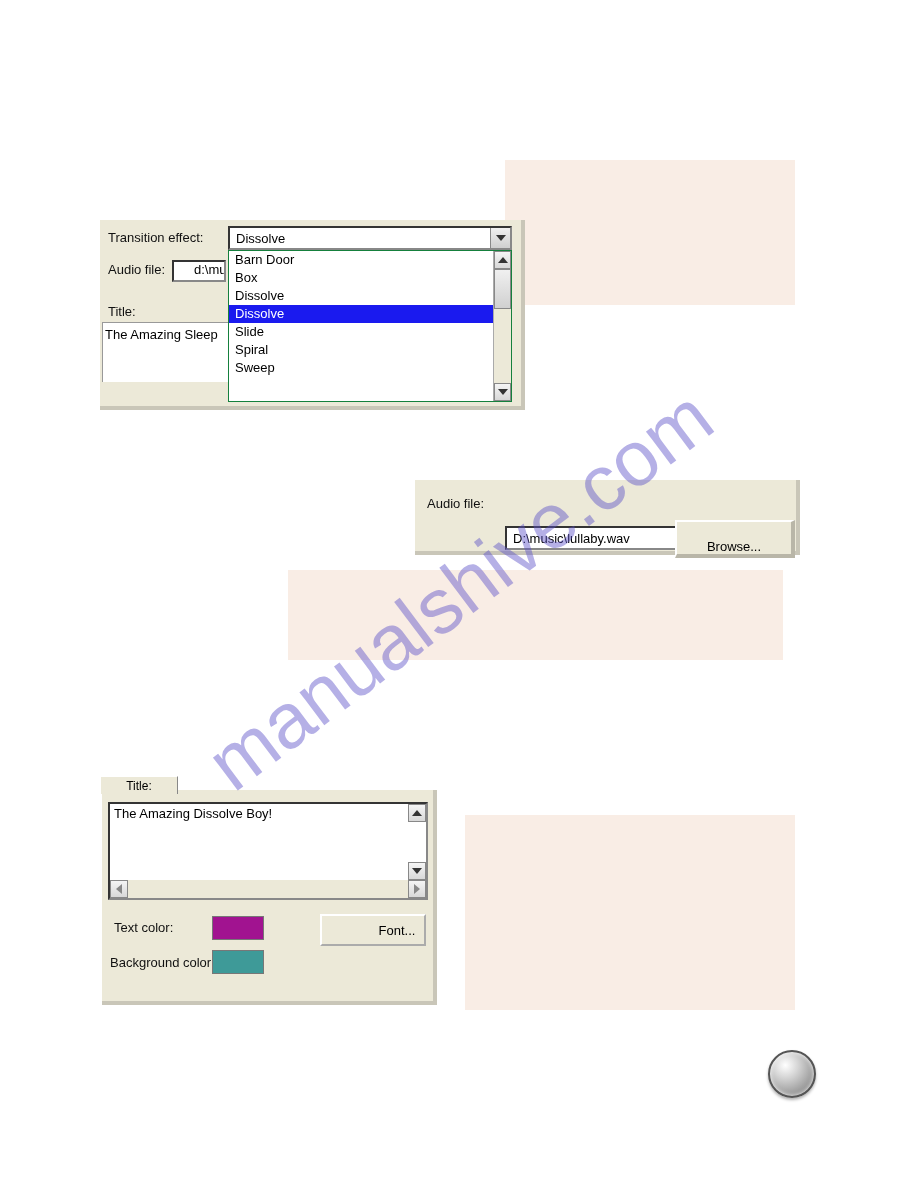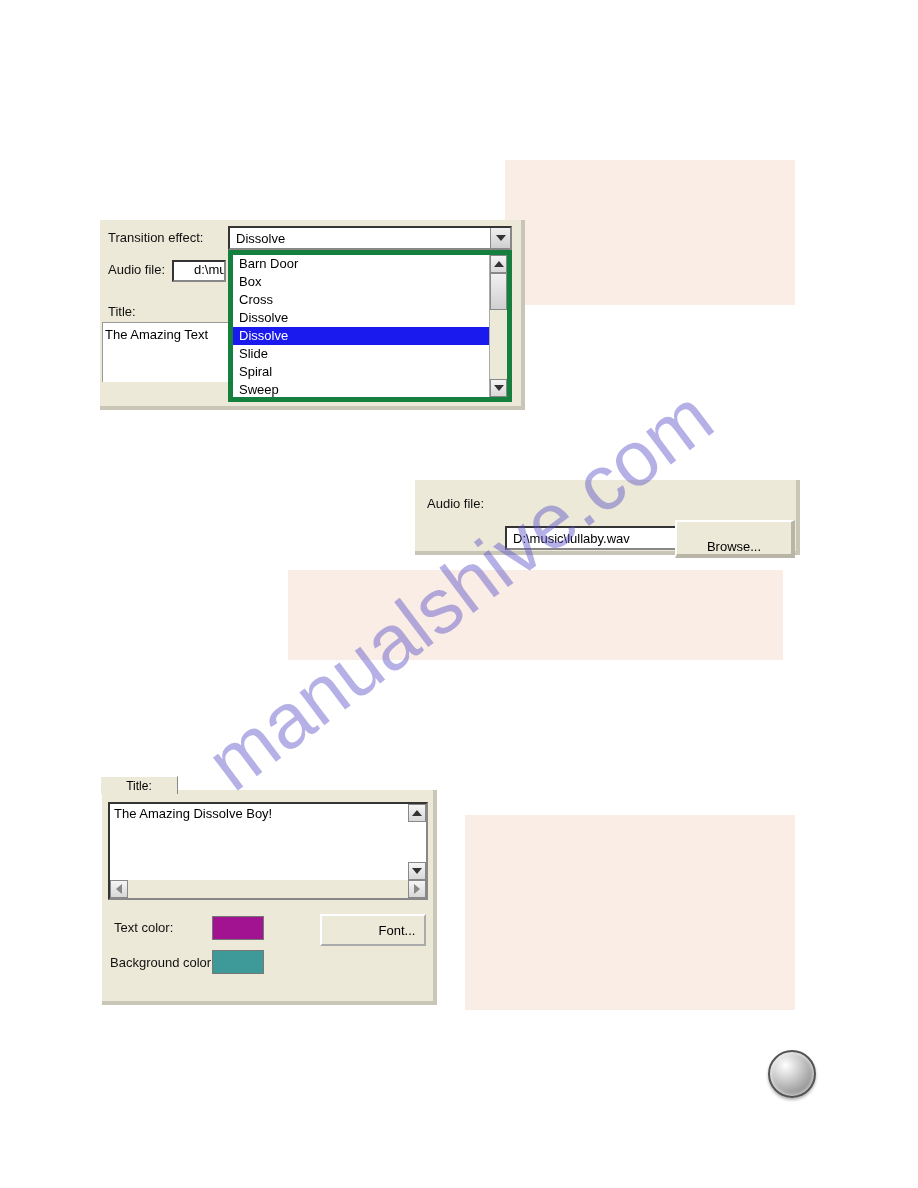--- a/index.html
+++ b/index.html
@@ -54,21 +54,21 @@
     background: #fff; border: 2px inset #888; padding-left: 20px; overflow: hidden;
     white-space: nowrap;
   }
   .titlearea {
     position: absolute; left: 2px; top: 102px; width: 126px; height: 60px;
     background: #fff; border-top: 1px solid #999; border-left: 1px solid #999;
     padding: 4px 2px; overflow: hidden;
   }
   .dropdown {
     position: absolute; left: 128px; top: 30px; width: 284px; height: 152px;
-    background: #fff; border: 5px solid #15803d;
+    background: #fff; border: 1px solid #15803d;
     display: flex; flex-direction: column;
     z-index: 5;
   }
   .dd-list { flex: 1; overflow: hidden; }
   .dd-item { padding: 1px 6px; font-size: 13px; line-height: 16px; white-space: nowrap; }
   .dd-item.selected { background: #1a1aef; color: #fff; }
   .scrollbar {
     position: absolute; right: 0; top: 0; width: 18px; height: 100%;
     background: #ece9d8; border-left: 1px solid #aaa;
     display: flex; flex-direction: column; justify-content: space-between;
@@ -157,28 +157,27 @@
   <div class="combo">
     <span>Dissolve</span>
     <div class="arrow"></div>
   </div>
 
   <div class="audiofield">
     <span>d:\mu</span>
   </div>
 
   <div class="titlearea">
-    <span>The Amazing Text</span>
+    <span>The Amazing Sleep</span>
   </div>
 
   <div class="dropdown">
     <div class="dd-list" id="dd-list">
         <div class="dd-item">Barn Door</div>
         <div class="dd-item">Box</div>
-        <div class="dd-item">Cross</div>
         <div class="dd-item">Dissolve</div>
         <div class="dd-item selected">Dissolve</div>
         <div class="dd-item">Slide</div>
         <div class="dd-item">Spiral</div>
         <div class="dd-item">Sweep</div>
       </div>
     <div class="scrollbar">
       <div class="scroll-btn up"></div>
       <div class="scroll-track">
         <div class="scroll-thumb" style="top:0; height:35%;"></div>

